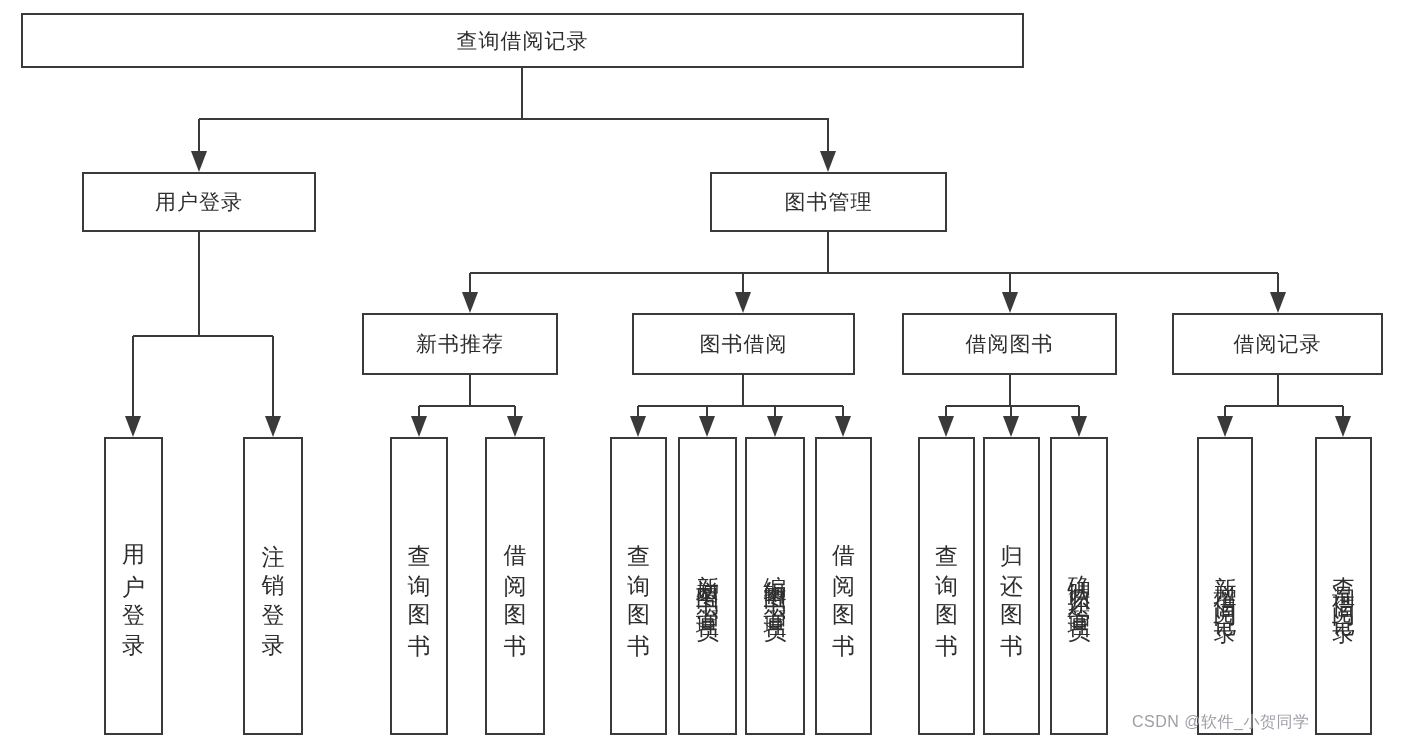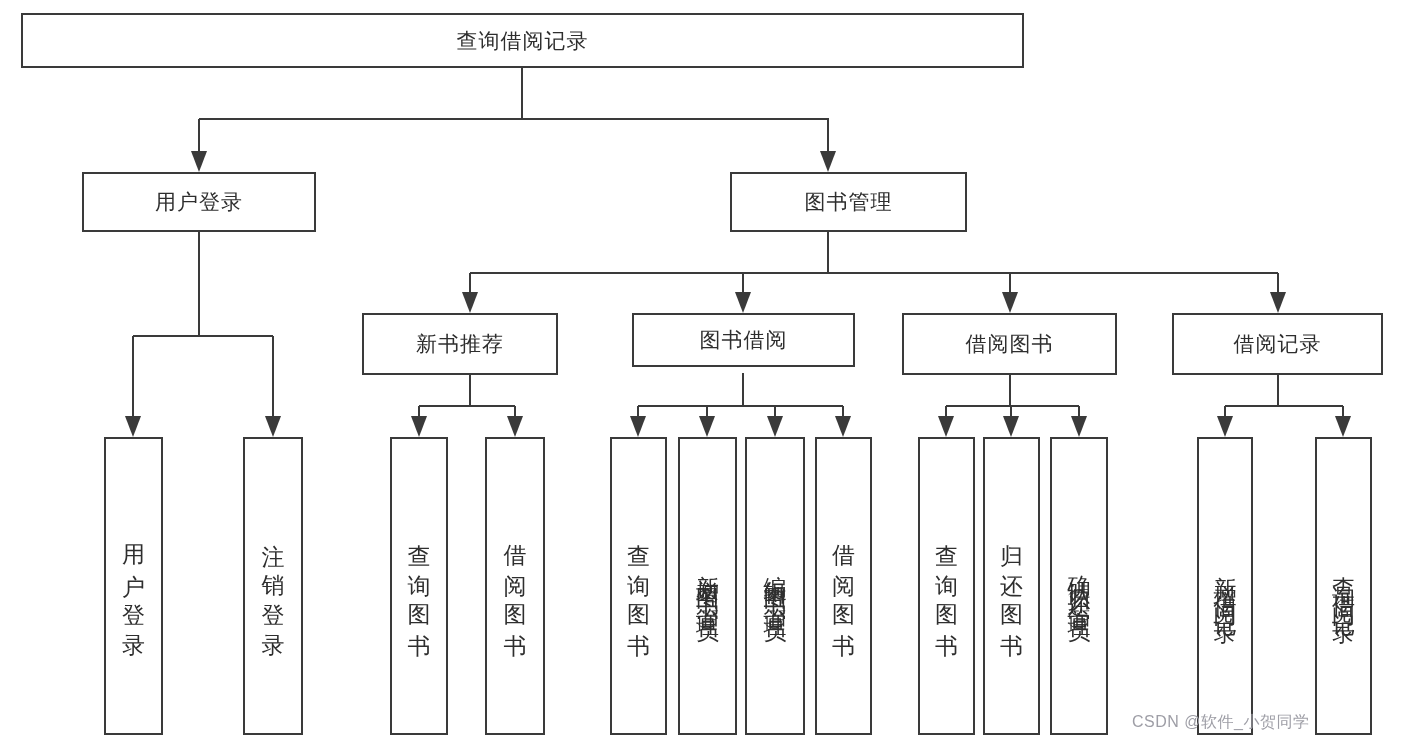--- a/index.html
+++ b/index.html
@@ -69,27 +69,27 @@
 <body>
 
 <div class="stage">
   <div id="diagram-layer">
       <div class="node h" style="left: 21px; top: 13px; width: 1003px; height: 55px;">
         <span class="lbl">查询借阅记录</span>
       </div>
       <div class="node h" style="left: 82px; top: 172px; width: 234px; height: 60px;">
         <span class="lbl">用户登录</span>
       </div>
-      <div class="node h" style="left: 710px; top: 172px; width: 237px; height: 60px; margin-left: 20px;">
+      <div class="node h" style="left: 710px; top: 172px; width: 237px; height: 60px;">
         <span class="lbl">图书管理</span>
       </div>
       <div class="node h" style="left: 362px; top: 313px; width: 196px; height: 62px;">
         <span class="lbl">新书推荐</span>
       </div>
-      <div class="node h" style="left: 632px; top: 313px; width: 223px; height: 54px;">
+      <div class="node h" style="left: 632px; top: 313px; width: 223px; height: 62px;">
         <span class="lbl">图书借阅</span>
       </div>
       <div class="node h" style="left: 902px; top: 313px; width: 215px; height: 62px;">
         <span class="lbl">借阅图书</span>
       </div>
       <div class="node h" style="left: 1172px; top: 313px; width: 211px; height: 62px;">
         <span class="lbl">借阅记录</span>
       </div>
       <div class="node v" style="left: 104px; top: 437px; width: 59px; height: 298px;">
         <span class="lbl" style="letter-spacing: 1.3em;">用户登录</span>

